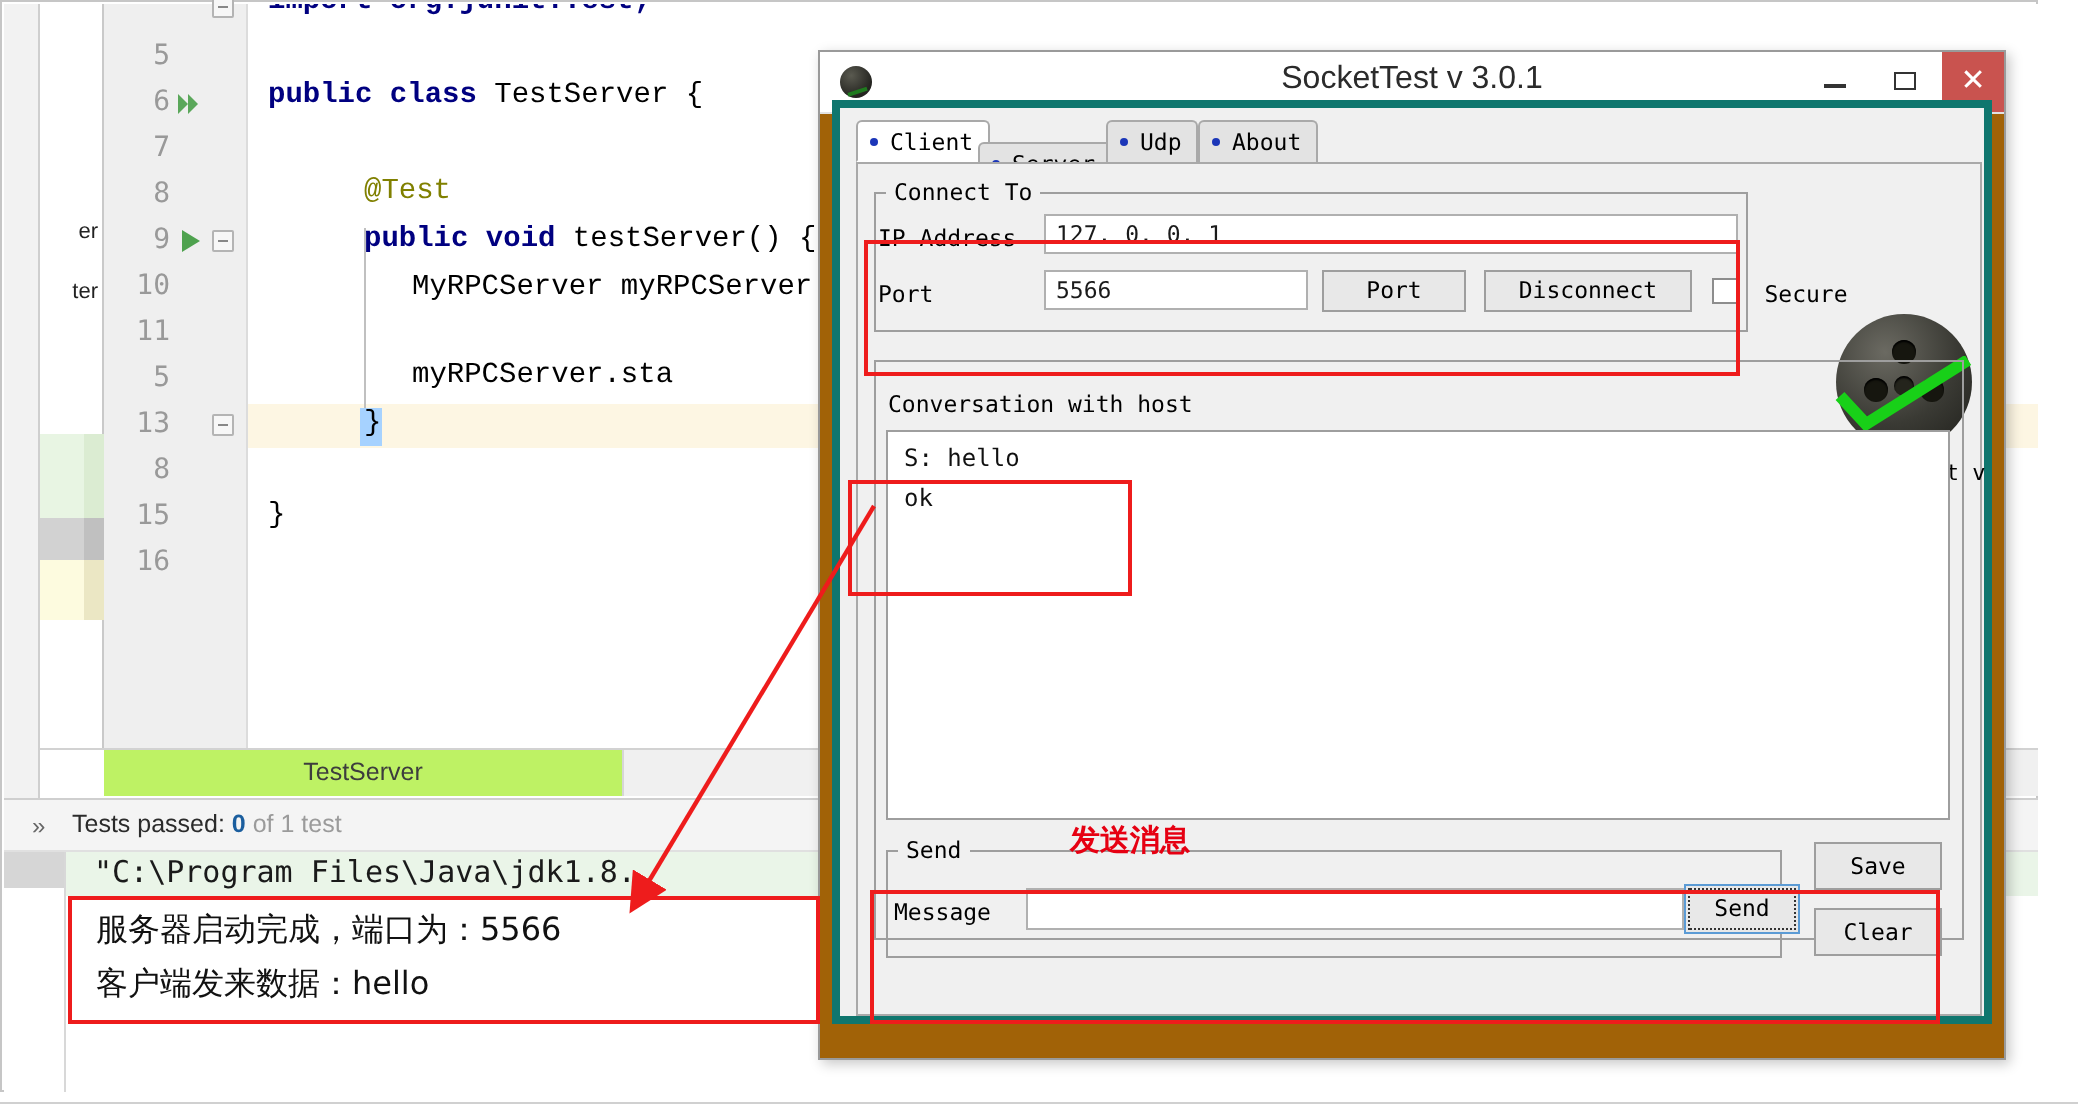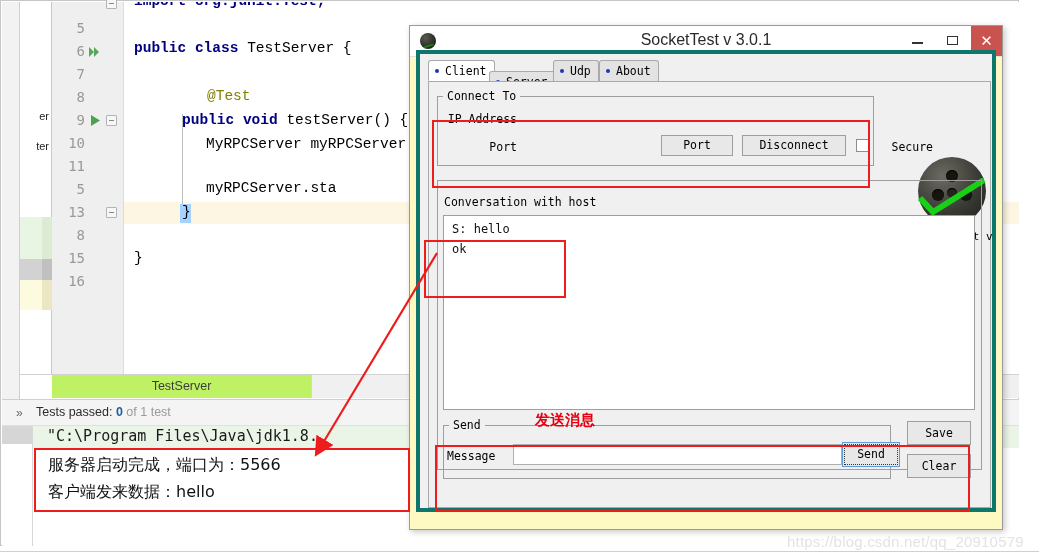--- a/index.html
+++ b/index.html
@@ -32,21 +32,21 @@
   .fold{position:absolute;width:11px;height:11px;border:1px solid #b4b4b4;background:#f7f7f7;
         box-sizing:border-box;border-radius:1px;}
   .fold:after{content:"";position:absolute;left:2px;top:4px;width:5px;height:1px;background:#888;}
 
   
   #editor{position:absolute;left:123px;top:1px;width:895px;height:372px;background:#ffffff;
           overflow:hidden;}
   .cl{position:absolute;left:10px;white-space:pre;font-family:Liberation Mono, monospace;
       font-size:14.5px;color:#000000;}
   .kw{color:#000080;font-weight:bold;}
-  .ann{color:#808000;margin-left:25px;}
+  .ann{color:#808000;}
   #hl-line{position:absolute;left:0;top:200px;width:895px;height:22px;background:#fdf6e3;}
   #hl-gutter{position:absolute;left:51px;top:200px;width:72px;height:22px;background:#fdf6e3;}
   #brace-sel{position:absolute;background:#a6d2ff;}
   #indent-guide{position:absolute;width:1px;background:#c0c0c0;}
 
   
   #tabrow{position:absolute;left:19px;top:373px;width:999px;height:24px;background:#f0f0f0;
           border-top:1px solid #d2d2d2;box-sizing:border-box;}
   #tab-testserver{position:absolute;left:32px;top:0px;width:260px;height:23px;background:#bef264;
                   border-right:1px solid #d6d6d6;box-sizing:border-box;text-align:center;
@@ -64,21 +64,21 @@
   #tests-passed .num{color:#1b5e9e;font-weight:bold;}
   #run-gutter{position:absolute;left:0;top:26px;width:30px;height:120px;background:#ffffff;}
   #run-gutter-grey{position:absolute;left:0;top:26px;width:30px;height:18px;background:#d6d6d6;}
   #run-console{position:absolute;left:30px;top:26px;width:987px;height:120px;background:#ffffff;
                border-left:1px solid #d8d8d8;box-sizing:border-box;overflow:hidden;}
   #cmdline{position:absolute;left:0;top:0;width:987px;height:22px;background:#eaf5e8;}
   .cons{position:absolute;left:14px;white-space:pre;font-family:"DejaVu Sans Mono",monospace;
         font-size:15px;color:#1a1a1a;}
 
   
-  #sock{position:absolute;left:409px;top:25px;width:594px;height:505px;background:#fef9c3;
+  #sock{position:absolute;left:409px;top:25px;width:594px;height:505px;background:#a16207;
         border:1px solid #9a9a9a;box-sizing:border-box;
         box-shadow:2px 2px 6px rgba(0,0,0,0.22);}
   #sock-title{position:absolute;left:0;top:0;width:592px;height:31px;background:#ffffff;
               border-bottom:1px solid #e2e2e2;box-sizing:border-box;}
   #sock-icon{position:absolute;left:10px;top:7px;width:16px;height:16px;border-radius:50%;
              background:radial-gradient(circle at 35% 30%, #5a5a50, #242420 70%);}
   #sock-icon:after{content:"";position:absolute;left:3px;top:7px;width:10px;height:5px;
                    border-bottom:2px solid #1f7a1f;transform:rotate(-18deg);}
   #sock-title-text{position:absolute;left:0;top:5px;width:592px;text-align:center;
                    font-size:16px;color:#2b2b2b;font-family:"Liberation Sans",sans-serif;}
@@ -106,21 +106,21 @@
 
   #tab-panel{position:absolute;left:8px;top:27px;width:563px;height:427px;background:#f0f0f0;
              border:1px solid #a9a9a9;box-sizing:border-box;}
 
   
   .grp{position:absolute;border:1px solid #9e9e9e;box-sizing:border-box;}
   .grp-lbl{position:absolute;background:#f0f0f0;padding:0 4px;
            font-family:"DejaVu Sans Mono",monospace;font-size:11.5px;color:#000;}
 
   .fld-lbl{position:absolute;font-family:"DejaVu Sans Mono",monospace;font-size:11.5px;color:#000;
-           text-align:right;}
+           }
   .tinput{position:absolute;background:#ffffff;border:1px solid #b0b0b0;box-sizing:border-box;
           font-family:"DejaVu Sans Mono",monospace;font-size:11.5px;color:#1a1a1a;
           padding-left:5px;line-height:normal;}
   .sbtn{position:absolute;background:#e8e8e8;border:1px solid #9e9e9e;box-sizing:border-box;
         font-family:"DejaVu Sans Mono",monospace;font-size:11.5px;color:#000;text-align:center;}
   .cbx{position:absolute;width:13px;height:13px;background:#ffffff;border:1px solid #8d8d8d;
        box-sizing:border-box;}
 
   
   #logo-box{position:absolute;left:489px;top:75px;width:68px;height:68px;border-radius:50%;
@@ -254,26 +254,28 @@
         <div class="stab" id="st2" style="left:125px;"><span class="dot"></span><span>Udp</span></div>
         <div class="stab" id="st3" style="left:171px;"><span class="dot"></span><span>About</span></div>
       </div>
 
       <div id="tab-panel">
 
         <div class="grp" style="left:8px;top:14px;width:437px;height:70px;"></div>
         <div class="grp-lbl" style="left:14px;top:7px;">Connect To</div>
 
         <div class="fld-lbl" style="left:10px;top:30px;width:78px;">IP Address</div>
+        <input class="tinput" style="left: 93px; top: 25px; width: 347px; height: 20px;" value="127. 0. 0. 1">
 
         <div class="fld-lbl" style="left:10px;top:58px;width:78px;">Port</div>
+        <input class="tinput" style="left: 93px; top: 53px; width: 132px; height: 20px;" value="5566">
         <div class="sbtn" style="left:232px;top:53px;width:72px;height:21px;line-height:19px;">Port</div>
         <div class="sbtn" style="left:313px;top:53px;width:104px;height:21px;line-height:19px;">Disconnect</div>
         <div class="cbx" style="left:427px;top:57px;"></div>
-        <div class="fld-lbl" style="left:444px;top:58px;width:60px;text-align:right;">Secure</div>
+        <div class="fld-lbl" style="left:444px;top:58px;width:60px;text-align:center;">Secure</div>
 
         <div id="logo-box">
           <div class="plug" style="left:28px;top:13px;width:12px;height:12px;"></div>
           <div class="plug" style="left:14px;top:32px;width:12px;height:12px;"></div>
           <div class="plug" style="left:42px;top:32px;width:12px;height:12px;"></div>
           <div class="plug" style="left:29px;top:31px;width:10px;height:10px;background:#24241c;"></div>
         </div>
         <svg id="logo-check" viewBox="0 0 74 40">
           <path d="M5 20 L18 34 L69 2" stroke="#18d018" stroke-width="6" fill="none" stroke-linecap="butt"></path>
         </svg>
@@ -314,16 +316,15 @@
 
   <svg id="arrow-svg">
     <defs>
       <marker id="ah" markerWidth="9" markerHeight="9" refX="7" refY="4.5" orient="auto">
         <path d="M0,0 L9,4.5 L0,9 z" fill="#ee1c1c"></path>
       </marker>
     </defs>
     <line x1="437" y1="253" x2="317" y2="453" stroke="#ee1c1c" stroke-width="2.2" marker-end="url(#ah)"></line>
   </svg>
 
-  <div id="watermark">https://blog.csdn.net/qq_20910579</div>
   <div id="bottom-edge"></div>
 
 </div>
 
 </body></html>

